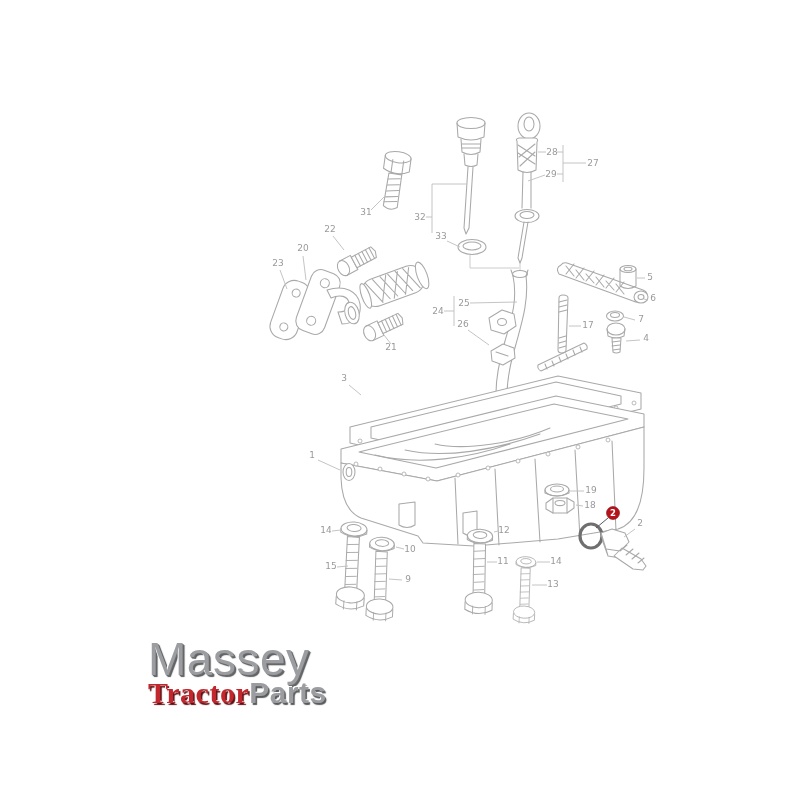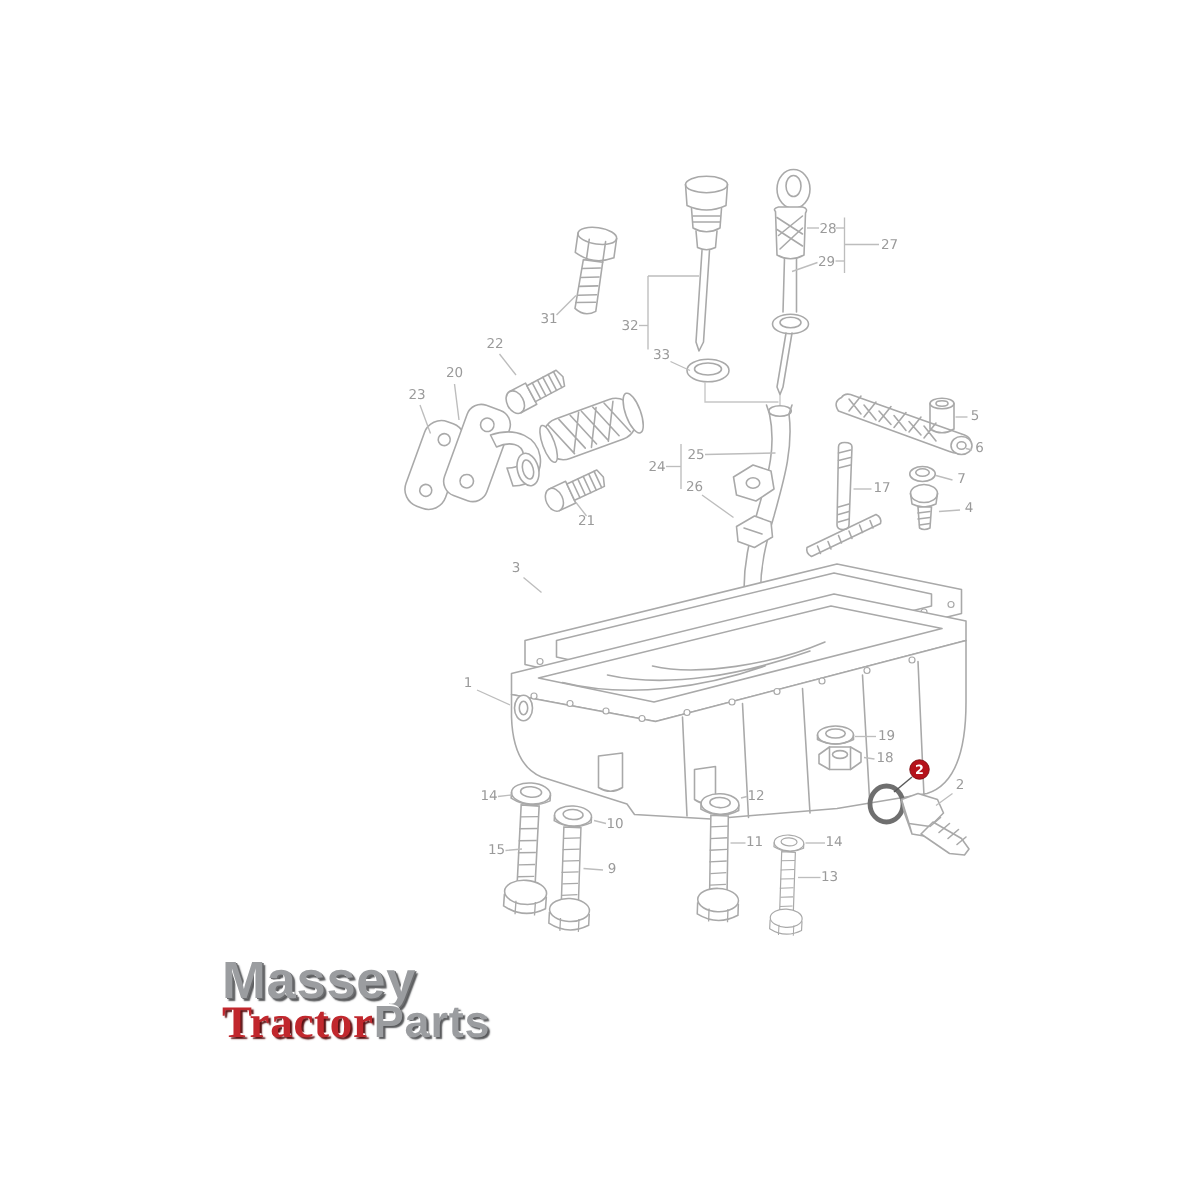--- a/index.html
+++ b/index.html
@@ -9,21 +9,21 @@
   .fw{fill:#ffffff;stroke:#a9a9a9;stroke-width:1.05;stroke-linejoin:round;}
   .lt{fill:none;stroke:#c6c6c6;stroke-width:0.9;}
   .hole{fill:#ffffff;stroke:#a9a9a9;stroke-width:0.8;}
   .leader{stroke:#bdbdbd;stroke-width:0.9;}
   .callout{fill:#9a9a9a;font:9px "DejaVu Sans",sans-serif;text-anchor:middle;}
   .badge-leader{stroke:#5a5a5a;stroke-width:1;}
   .badge-circle{stroke:#7e0d12;stroke-width:0.6;}
   .badge-text{fill:#ffffff;font:bold 8.5px "DejaVu Sans",sans-serif;text-anchor:middle;}
   .oring-dark{fill:none;stroke:#6f6f6f;stroke-width:3.2;}
   .logo{position:absolute;left:148px;top:636px;line-height:1;}
-  .logo-top{font-weight:bold;font-size:35px;color:#9b9da0;letter-spacing:0.5px;
+  .logo-top{font-weight:normal;font-size:46px;color:#9b9da0;letter-spacing:0.5px;
     text-shadow:-1px -1px 0 #ffffff,1px 1px 0 #6b6c6e,2px 2px 1px #58595b;}
   .logo-bottom{font-weight:bold;font-size:30px;margin-top:-4px;letter-spacing:0.5px;}
   .logo-red{color:#c1272d;text-shadow:-1px -1px 0 #ffffff,1.5px 1.5px 1px #5a1012;font-family:Liberation Serif, serif;}
   .logo-gray{color:#9b9da0;text-shadow:-1px -1px 0 #ffffff,1.5px 1.5px 1px #58595b;}
 </style>
 </head>
 <body>
 
 <div class="stage">
 

